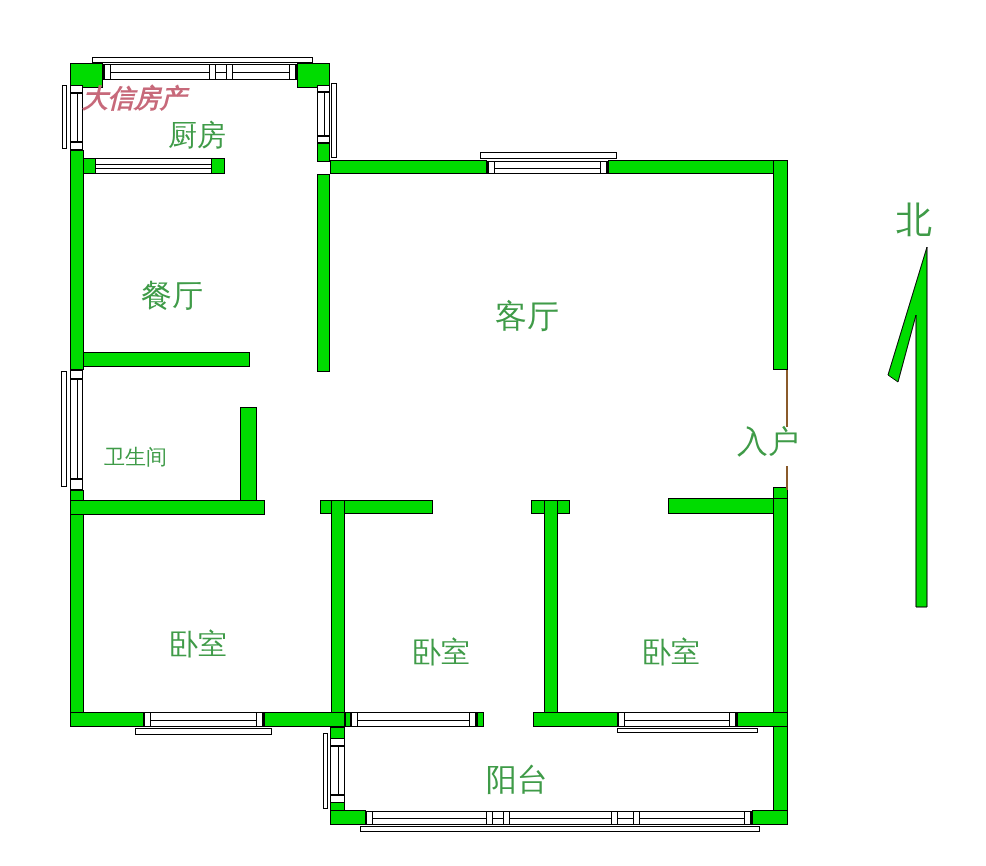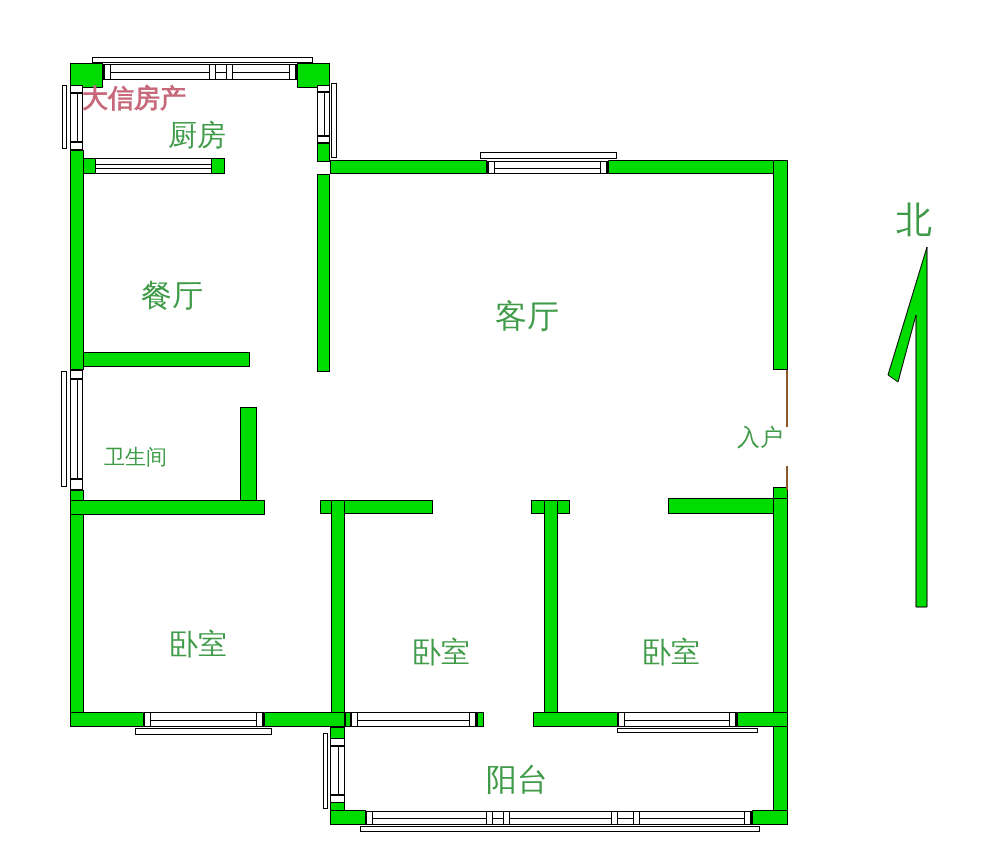--- a/index.html
+++ b/index.html
@@ -6,21 +6,21 @@
   #plan{position:relative;width:986px;height:866px;background:#fff;overflow:hidden;
         font-family:"Liberation Serif", serif;}
   .wall{position:absolute;background:var(--wall,#00dc00);border:1px solid var(--outline,#000);box-sizing:border-box;}
   .hwin,.vwin{position:absolute;background:#fff;border:1px solid var(--outline,#000);box-sizing:border-box;}
   .wline{position:absolute;left:0;right:0;border-top:1px solid var(--outline,#000);}
   .wline-v{position:absolute;top:0;bottom:0;border-left:1px solid var(--outline,#000);}
   .wcap{position:absolute;top:-1px;bottom:-1px;width:5px;background:#fff;border:1px solid var(--outline,#000);}
   .sill{position:absolute;background:#fff;border:1px solid var(--outline,#000);box-sizing:border-box;}
   .doorline{position:absolute;background:var(--door_line,#8a5a2a);}
   .room-label{position:absolute;color:var(--label,#3f9b48);white-space:nowrap;line-height:1;font-family:Liberation Mono, monospace;}
-  .watermark{position:absolute;color:var(--watermark,#c7697a);white-space:nowrap;line-height:1;font-weight:bold;}
+  .watermark{position:absolute;color:var(--watermark,#c7697a);white-space:nowrap;line-height:1;font-weight:bold;font-style:italic;}
   .north-label{position:absolute;color:var(--label,#3f9b48);line-height:1;}
   svg{position:absolute;overflow:visible;}
 </style>
 </head>
 <body>
 
 <div id="plan">
 
   <div class="wall" style="left:70px;top:63px;width:33px;height:25px;"></div>
   <div class="wall" style="left:297px;top:63px;width:33px;height:25px;"></div>
@@ -151,18 +151,18 @@
   <div class="north-label" style="left:896px;top:202px;font-size:36px;">北</div>
   <svg style="left:880px;top:243px;" width="56" height="370" viewBox="0 0 56 370">
     <polygon points="47,4 8,132 18,139 36,72 36,364 47,364" fill="#00dc00" stroke="#000000" stroke-width="1"></polygon>
   </svg>
 
   <div class="watermark" style="left:82px;top:86px;font-size:26px;">大信房产</div>
   <div class="room-label" style="left:168px;top:123px;font-size:29px;">厨房</div>
   <div class="room-label" style="left:141px;top:282px;font-size:31px;">餐厅</div>
   <div class="room-label" style="left:495px;top:303px;font-size:32px;">客厅</div>
   <div class="room-label" style="left:104px;top:448px;font-size:21px;">卫生间</div>
-  <div class="room-label" style="left:737px;top:428px;font-size:23px;">入户</div>
+  <div class="room-label" style="left:737px;top:428px;font-size:31px;">入户</div>
   <div class="room-label" style="left:169px;top:632px;font-size:29px;">卧室</div>
   <div class="room-label" style="left:412px;top:640px;font-size:29px;">卧室</div>
   <div class="room-label" style="left:642px;top:640px;font-size:29px;">卧室</div>
   <div class="room-label" style="left:486px;top:766px;font-size:31px;">阳台</div>
 </div>
 
 </body></html>

